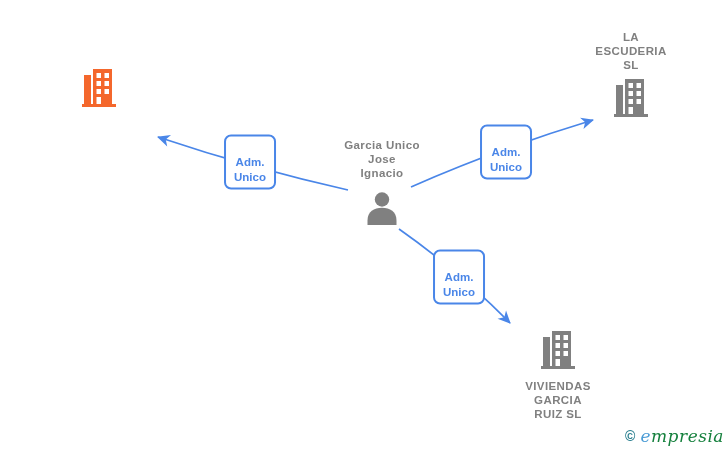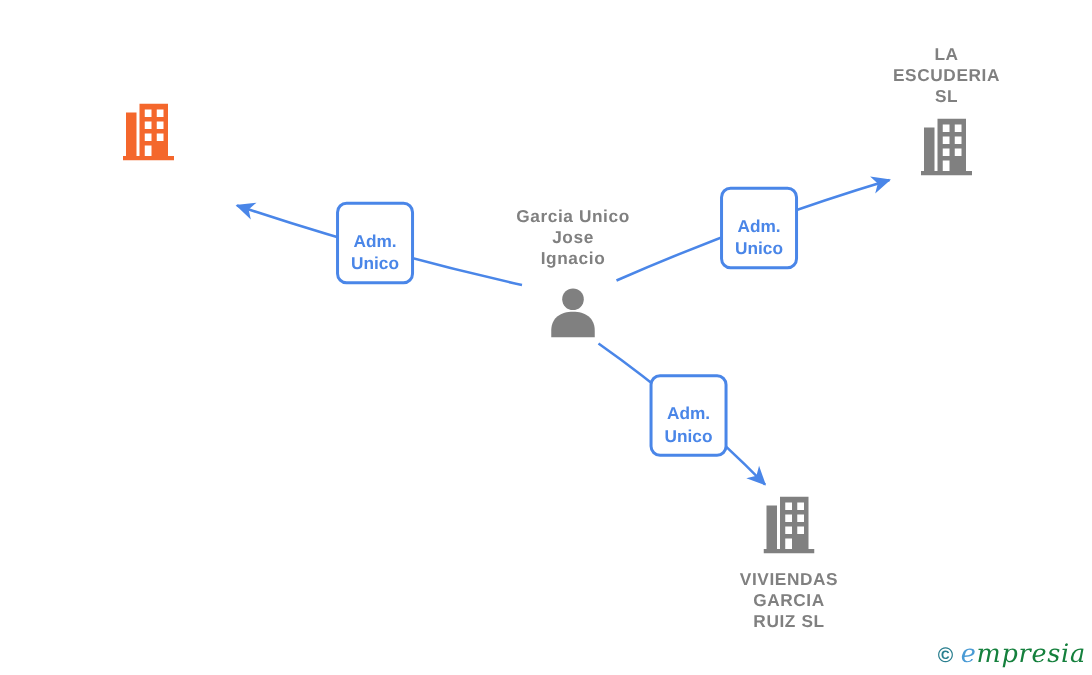--- a/index.html
+++ b/index.html
@@ -90,21 +90,21 @@
   <div class="node" style="left:312px;top:138px;width:140px;">
     <div class="entity-label">Garcia Unico
 Jose
 Ignacio</div>
     <svg class="node-icon icon-gray" style="margin-top:12px;" width="34" height="33" viewBox="0 0 34 33">
       <circle cx="17" cy="7.5" r="7.2" fill="currentColor"></circle>
       <path d="M2.5,33 L2.5,28.5 C2.5,19.5 9,15.8 17,15.8 C25,15.8 31.5,19.5 31.5,28.5 L31.5,33 Z" fill="currentColor"></path>
     </svg>
   </div>
 
-  <div class="node node-bottom" style="left:456px;top:331px;width:140px;">
+  <div class="node node-bottom" style="left:488px;top:331px;width:140px;">
     <svg class="node-icon icon-gray" width="34" height="38" viewBox="0 0 34 38">
       <rect x="0" y="35" width="34" height="3" fill="currentColor"></rect>
       <rect x="2" y="6" width="7" height="29" fill="currentColor"></rect>
       <rect x="11" y="0" width="19" height="35" fill="currentColor"></rect>
       <rect x="14.5" y="4" width="4.5" height="5" fill="#ffffff"></rect>
       <rect x="22.5" y="4" width="4.5" height="5" fill="#ffffff"></rect>
       <rect x="14.5" y="12" width="4.5" height="5" fill="#ffffff"></rect>
       <rect x="22.5" y="12" width="4.5" height="5" fill="#ffffff"></rect>
       <rect x="14.5" y="20" width="4.5" height="5" fill="#ffffff"></rect>
       <rect x="22.5" y="20" width="4.5" height="5" fill="#ffffff"></rect>

